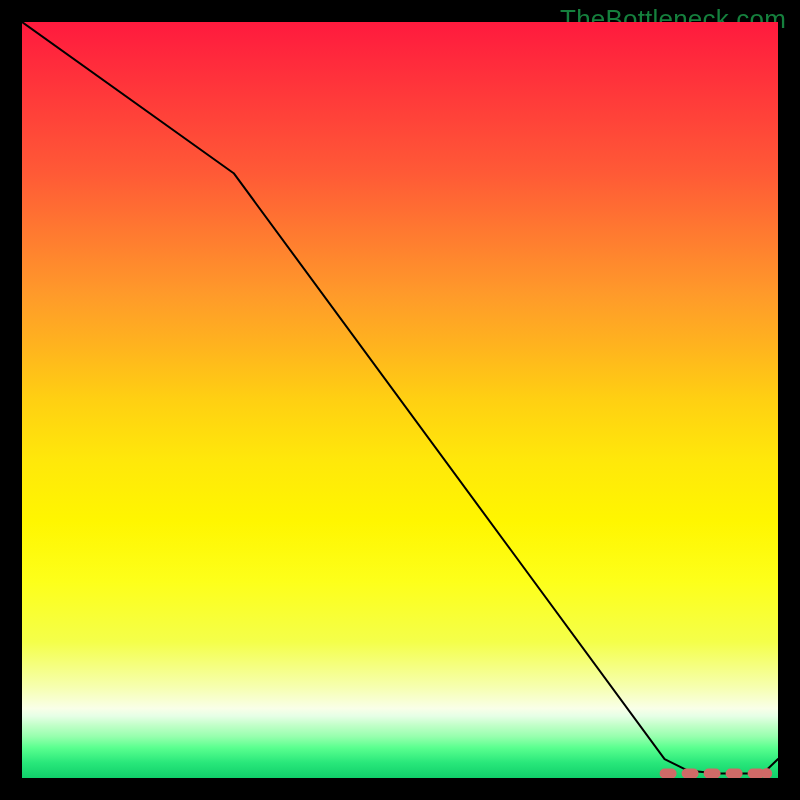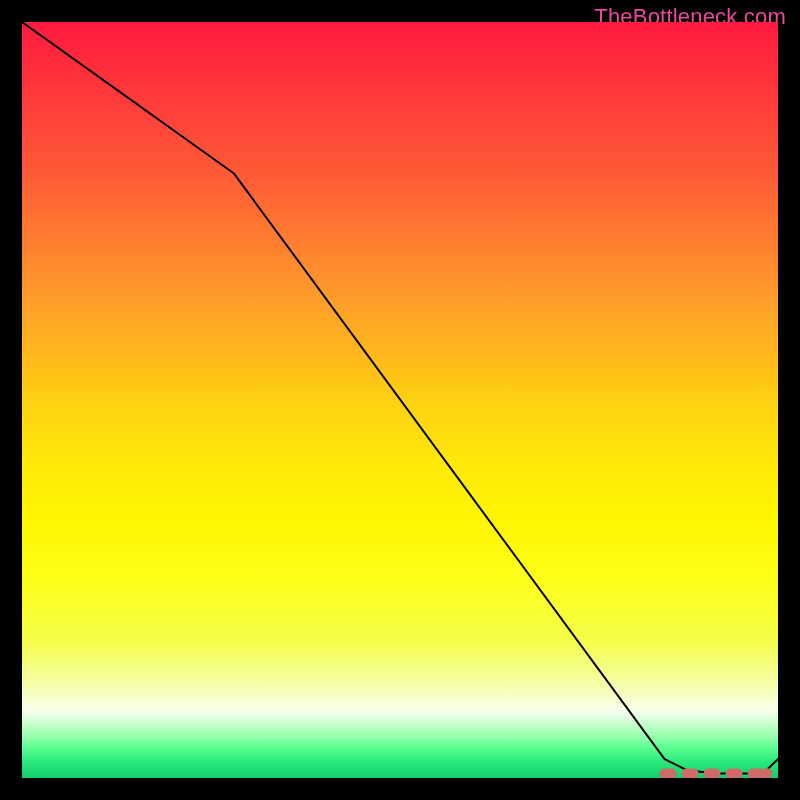--- a/index.html
+++ b/index.html
@@ -8,22 +8,22 @@
     position: relative;
     width: 800px;
     height: 800px;
     background: #000;
   }
   .watermark {
     position: absolute;
     top: 4px;
     right: 14px;
     font-family: Arial, Helvetica, sans-serif;
-    font-size: 22px;
-    color: #ec4899;
+    font-size: 26px;
+    color: #15803d;
     letter-spacing: 0.2px;
     user-select: none;
   }
   .plot {
     position: absolute;
     left: 22px;
     top: 22px;
     width: 756px;
     height: 756px;
   }

